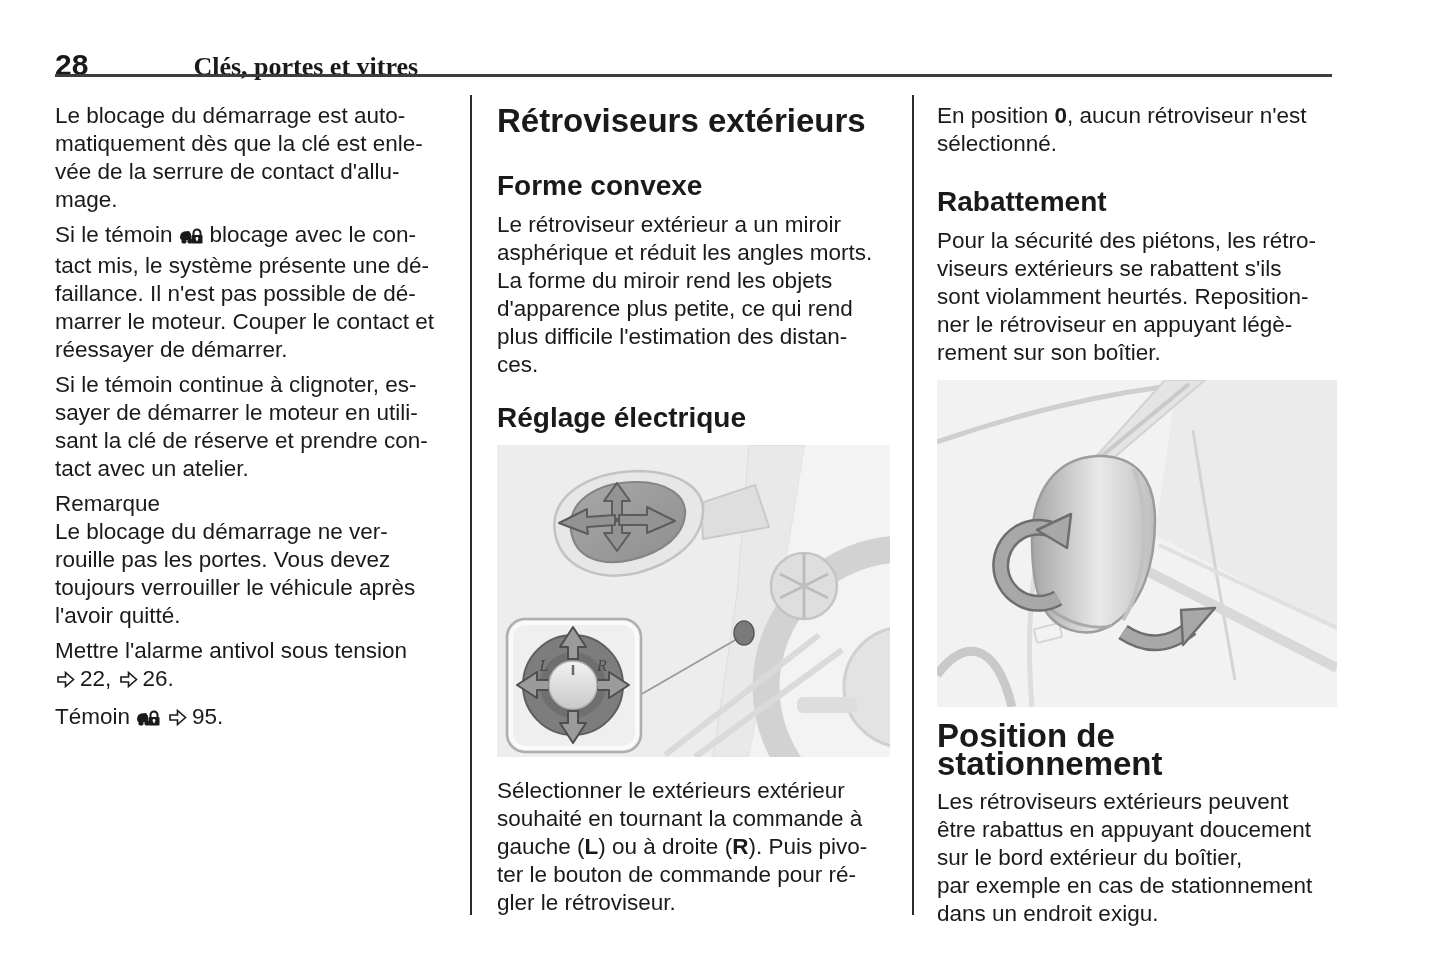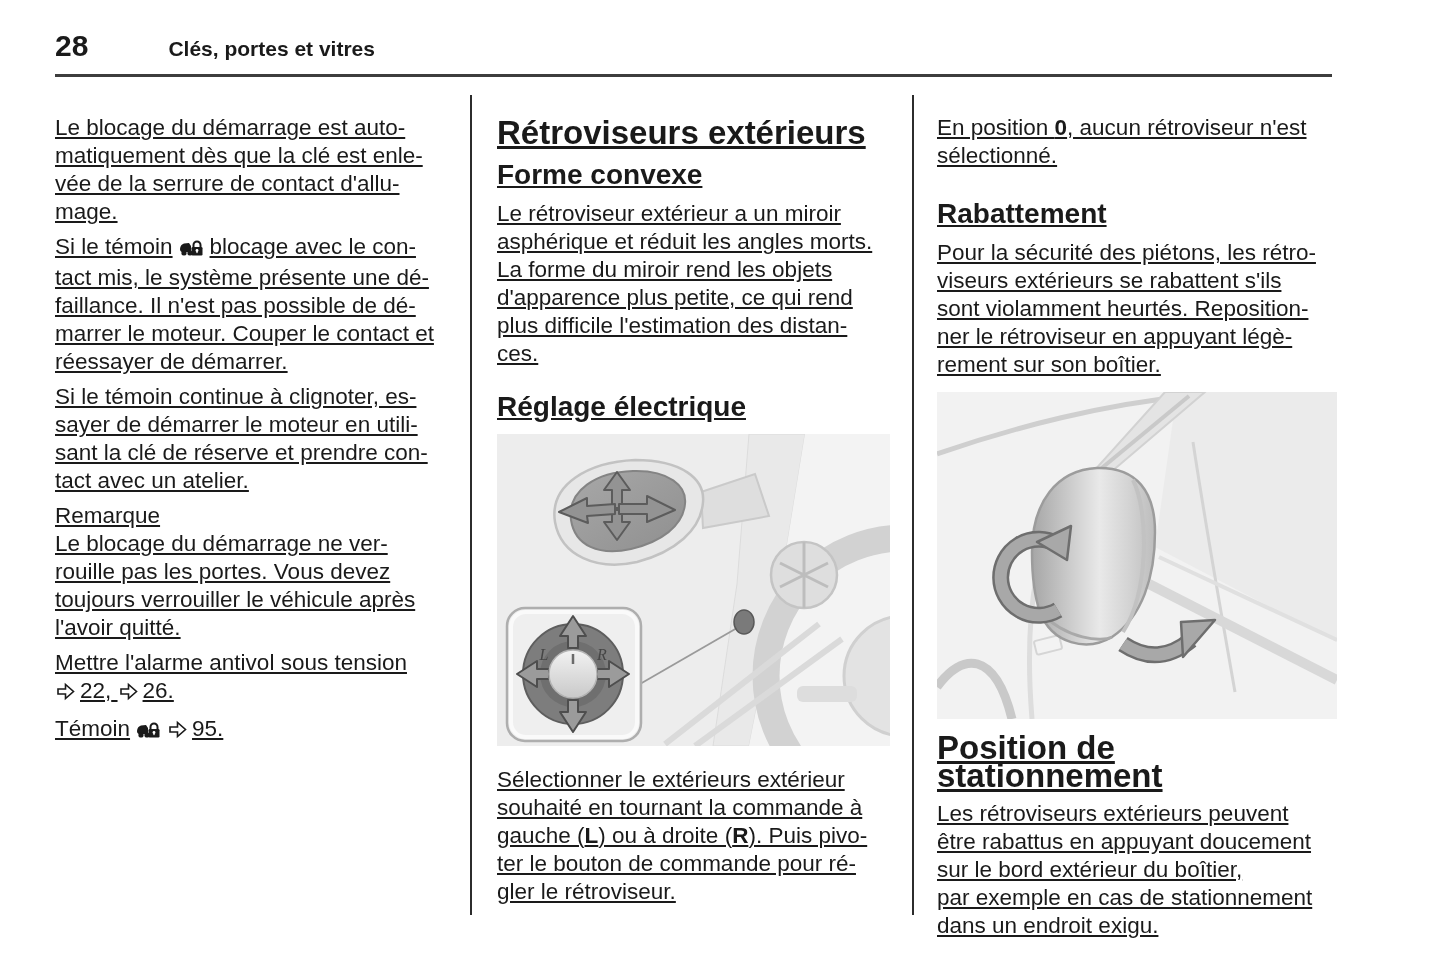--- a/index.html
+++ b/index.html
@@ -1,41 +1,41 @@
 <!DOCTYPE html>
 <html><head>
 <meta charset="utf-8">
 <style>
   html,body{margin:0;padding:0;background:#ffffff;}
   body{width:1445px;height:965px;font-family:"Liberation Sans",sans-serif;color:#1a1a1a;
        -webkit-font-smoothing:antialiased;}
   .page{position:relative;width:1445px;height:965px;overflow:hidden;background:#fff;}
 
   
-  .hdr{position:absolute;left:55px;top:29px;display:flex;align-items:baseline;}
+  .hdr{position:absolute;left:55px;top:48px;display:flex;align-items:baseline;}
   .hdr .num{font-size:30px;font-weight:bold;letter-spacing:0;}
-  .hdr .title{font-size:21px;font-weight:bold;margin-left:80px;}
+  .hdr .title{font-size:26px;font-weight:bold;margin-left:105px;font-family:Liberation Serif, serif;}
   .hdr-rule{position:absolute;left:55px;top:74px;width:1277px;height:3px;background:#3d3d3d;}
 
   
   .vsep{position:absolute;top:95px;height:820px;width:2px;background:#2c2c2c;}
   .vsep1{left:470px;}
   .vsep2{left:912px;}
 
   
-  .col{position:absolute;top:114px;font-size:22.5px;line-height:28px;text-decoration:underline;}
+  .col{position:absolute;top:102px;font-size:22.5px;line-height:28px;}
   .col1{left:55px;width:400px;}
   .col2{left:497px;width:398px;}
   .col3{left:937px;width:402px;}
 
   .lines{display:block;white-space:pre;}
   p{margin:0 0 7px 0;}
   .line{white-space:pre;}
 
-  h1{font-size:33px;line-height:37px;font-weight:bold;margin:0 0 8px 0;}
+  h1{font-size:33px;line-height:37px;font-weight:bold;margin:0 0 31px 0;}
   h2{font-size:28px;line-height:32px;font-weight:bold;margin:0 0 9px 0;}
   h3{font-size:33px;line-height:28px;font-weight:bold;margin:15px 0 10px 0;}
   .mt{margin-top:23px;}
   b{font-weight:bold;}
 
   .note{}
   .note-title{margin-bottom:0;}
 
   .icon-inline{display:inline-block;vertical-align:-3px;margin:0 6px;}
   .icon-ref{display:inline-block;vertical-align:-3px;margin:0 5px 0 1px;}

